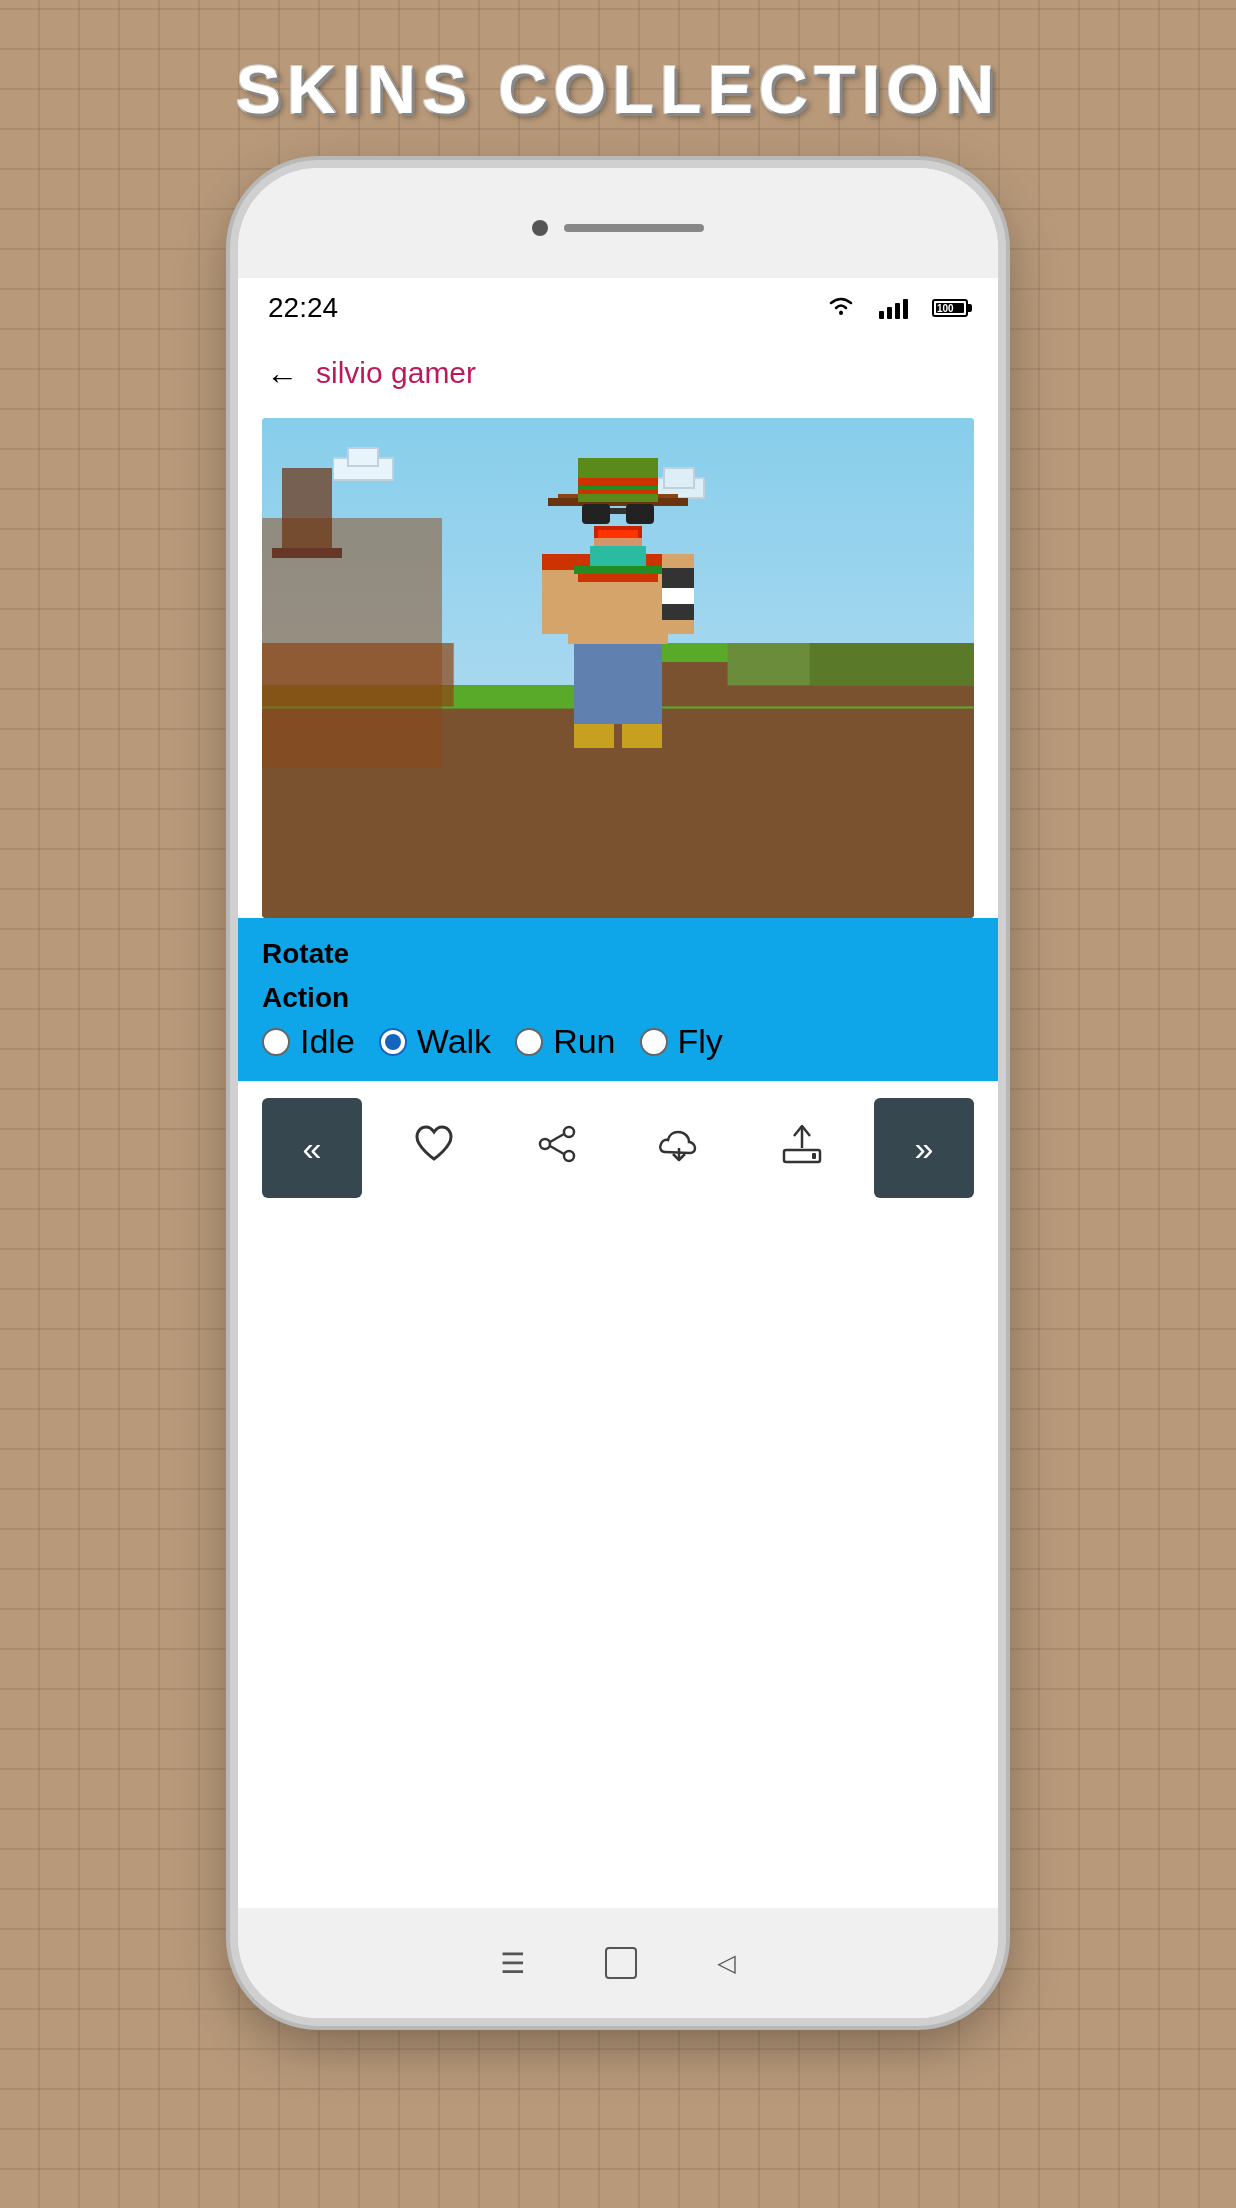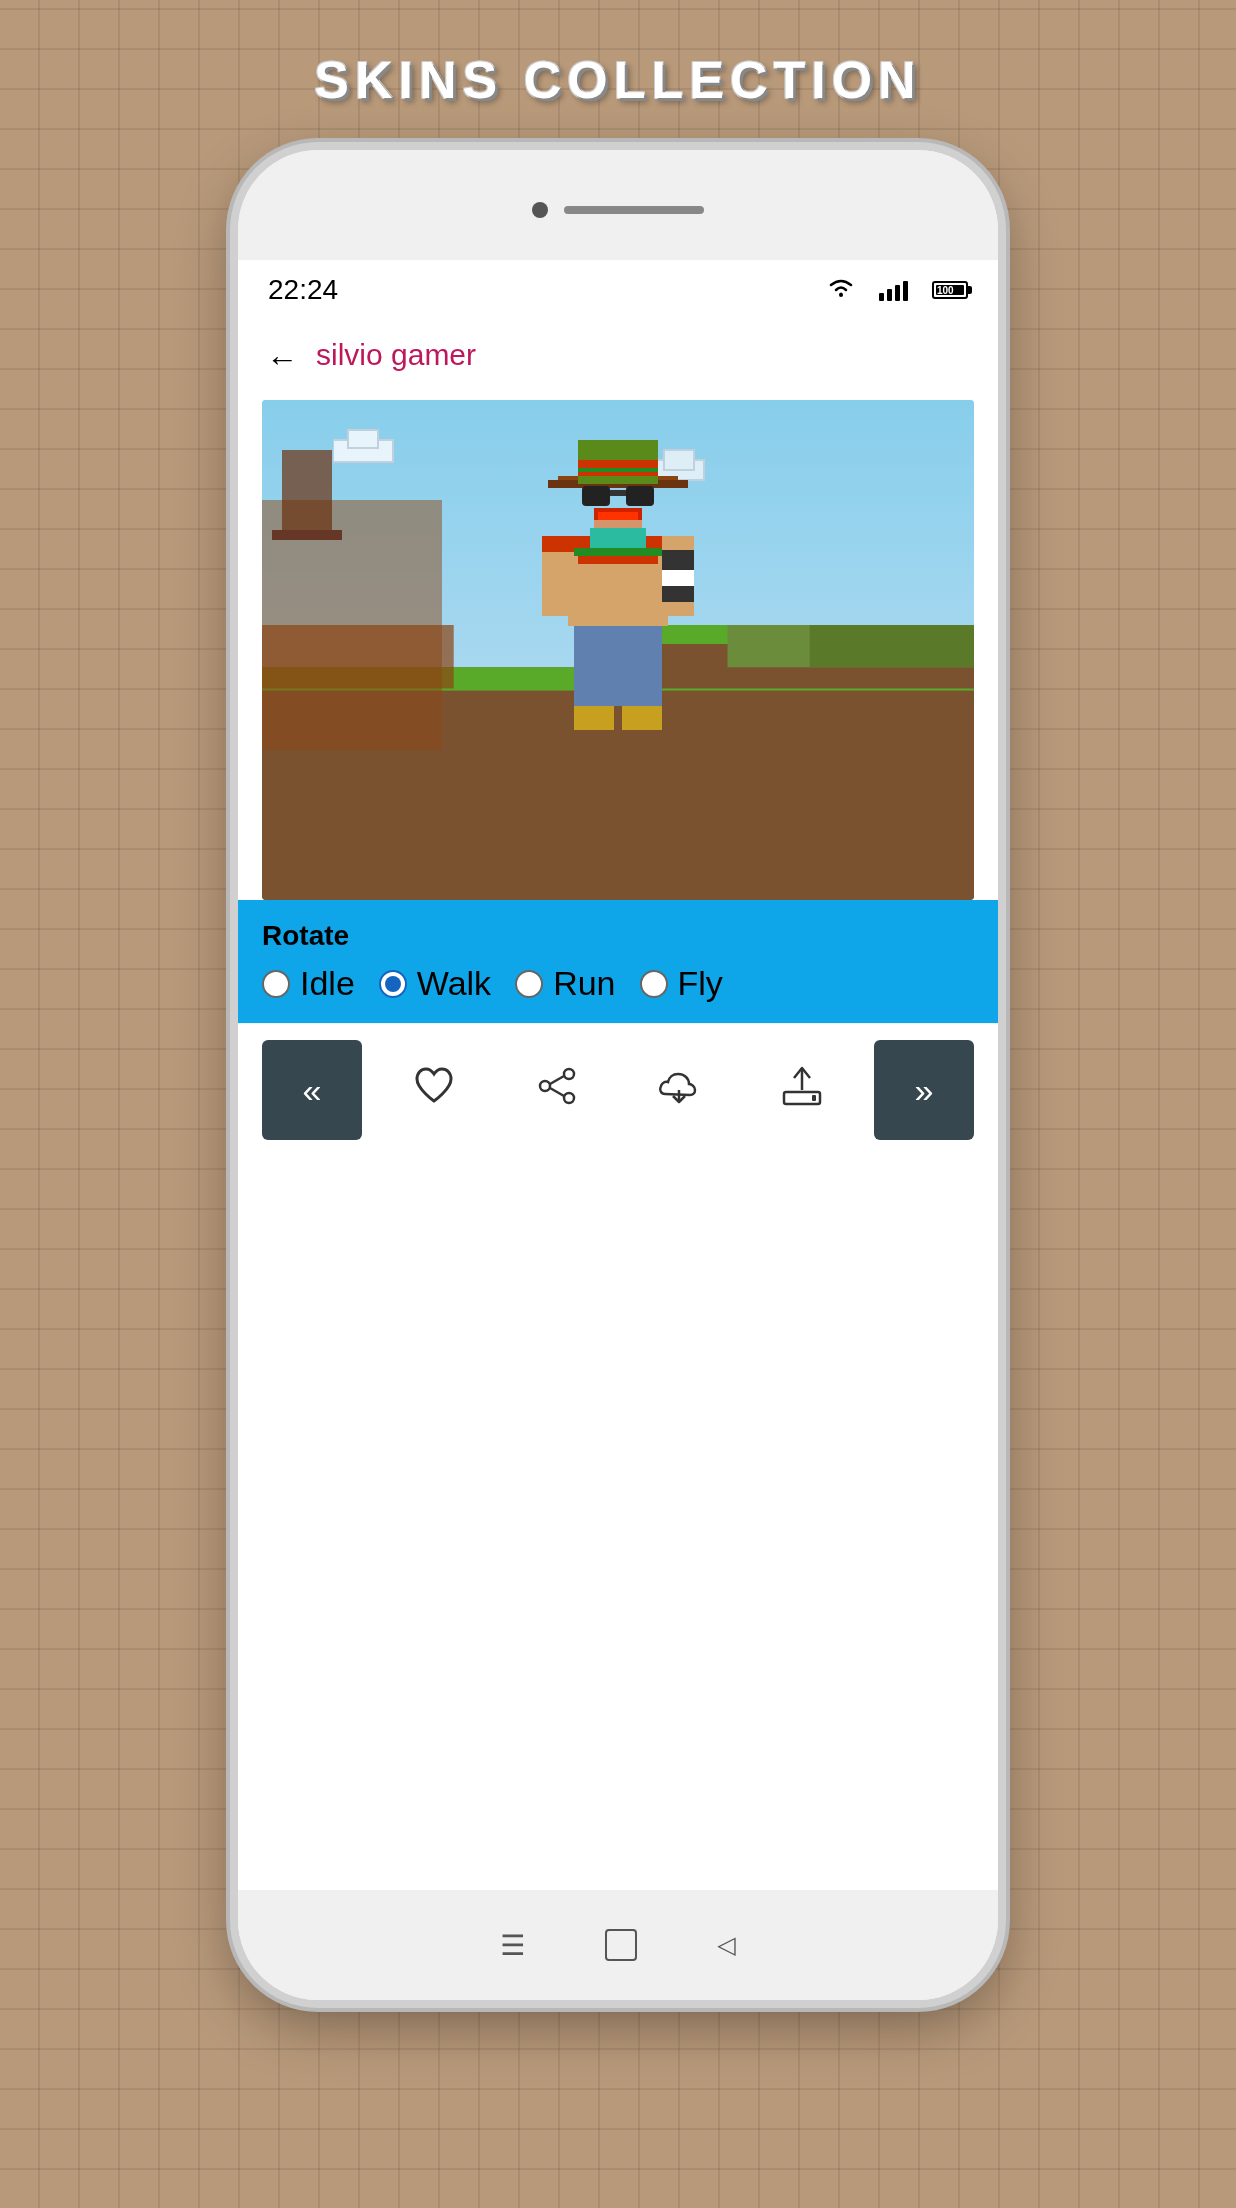--- a/index.html
+++ b/index.html
@@ -26,21 +26,21 @@
       display: flex;
       flex-direction: column;
       align-items: center;
       font-family: 'Arial', sans-serif;
       overflow: hidden;
     }
 
     
     .app-title {
       margin-top: 50px;
-      font-size: 52px;
+      font-size: 68px;
       font-weight: 900;
       color: #ffffff;
       text-shadow:
         3px 3px 0 #888,
         -1px -1px 0 #ccc,
         1px -1px 0 #ccc,
         -1px 1px 0 #ccc,
         4px 4px 6px rgba(0,0,0,0.4);
       letter-spacing: 6px;
       font-family: 'Arial Black', 'Arial Bold', sans-serif;
@@ -539,20 +539,21 @@
       </div>
     </div>
 
     <div class="controls-area">
 
       <div class="rotate-section">
         <div class="section-label">Rotate</div>
       </div>
 
       <div class="action-section">
+        <div class="section-label">Action</div>
         <div class="radio-group">
 
           <div class="radio-option">
             <div class="radio-outer">
             </div>
             <span class="radio-text">Idle</span>
           </div>
 
           <div class="radio-option">
             <div class="radio-outer selected">

